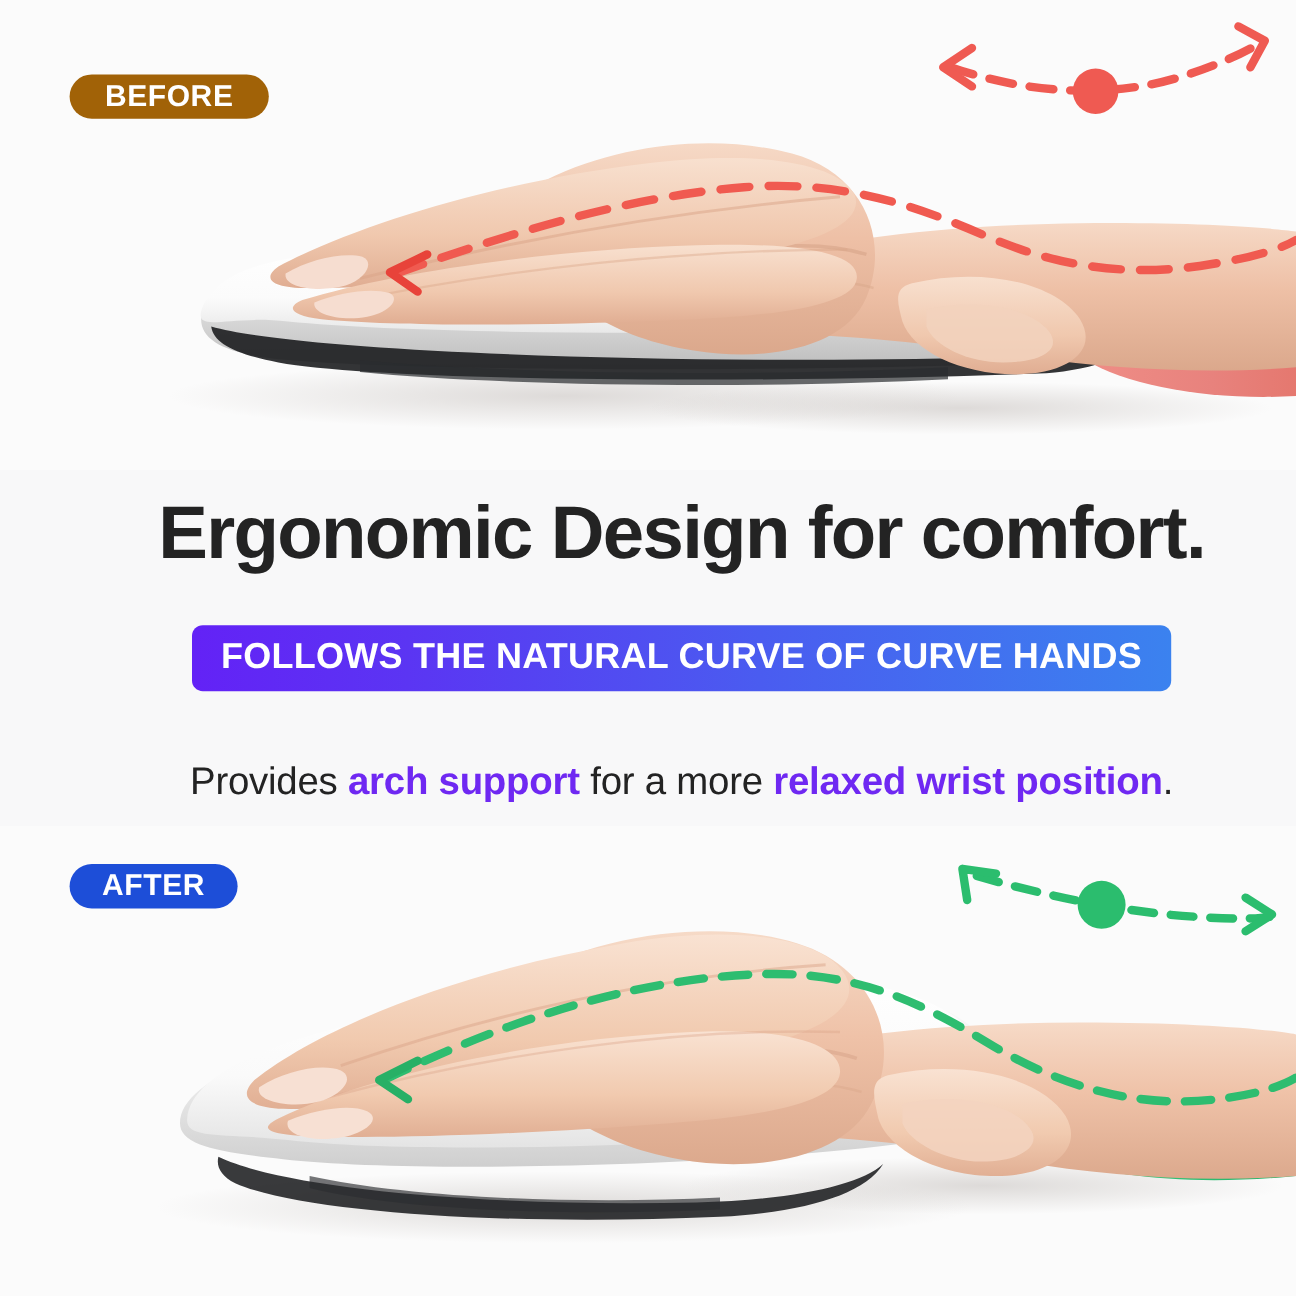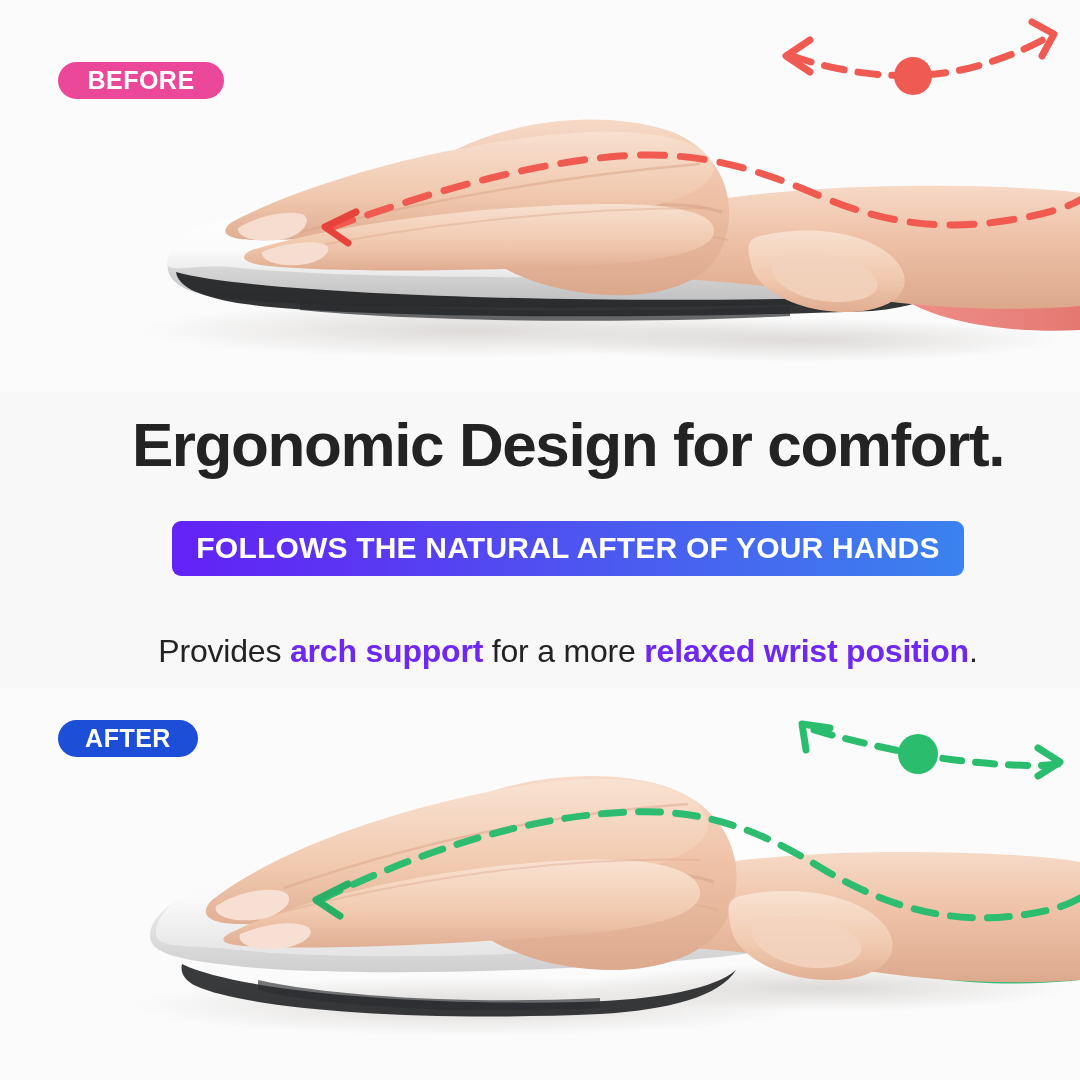--- a/index.html
+++ b/index.html
@@ -24,21 +24,21 @@
     display:flex;align-items:center;justify-content:center;
     color:#fff;
     font-weight:bold;
     letter-spacing:.5px;
     border-radius:22px;
     box-sizing:border-box;
     z-index:6;
   }
   #badge-before{
     left:58px;top:62px;width:166px;height:37px;
-    background:#ec4899;font-size:25px;padding-bottom:1px;
+    background:#a16207;font-size:25px;padding-bottom:1px;
   }
   #badge-after{
     left:58px;top:720px;width:140px;height:37px;
     background:#1d4ed8;font-size:25px;padding-bottom:1px;
   }
 
   
   .center{
     position:absolute;left:0;width:1080px;
     text-align:center;z-index:5;margin-left:28px;
@@ -174,21 +174,21 @@
       <path d="M22 38 C80 58 150 66 214 46 C246 36 266 26 280 18" fill="none" stroke="#ef5a52" stroke-width="7" stroke-dasharray="20 14" stroke-linecap="round"></path>
       <path d="M40 22 L16 38 L40 54" fill="none" stroke="#ef5a52" stroke-width="7" stroke-linecap="round" stroke-linejoin="round"></path>
       <path d="M262 4 L284 16 L272 38" fill="none" stroke="#ef5a52" stroke-width="7" stroke-linecap="round" stroke-linejoin="round"></path>
       <circle cx="143" cy="58" r="19" fill="#ef5a52"></circle>
     </svg>
   </div>
 
   <div class="center" id="headline">Ergonomic Design for comfort.</div>
 
   <div class="center" id="banner-wrap">
-    <span id="banner">FOLLOWS THE NATURAL AFTER OF YOUR HANDS</span>
+    <span id="banner">FOLLOWS THE NATURAL CURVE OF CURVE HANDS</span>
   </div>
 
   <div class="center" id="subline">
     <span>Provides </span><span class="hl">arch support</span><span> for a more </span><span class="hl">relaxed wrist position</span><span>.</span>
   </div>
 
   <div class="panel" id="panel-after">
     <svg width="1080" height="392" viewBox="0 0 1080 392">
       <defs>
         <linearGradient id="skinA" x1="0" y1="0" x2="0" y2="1">

